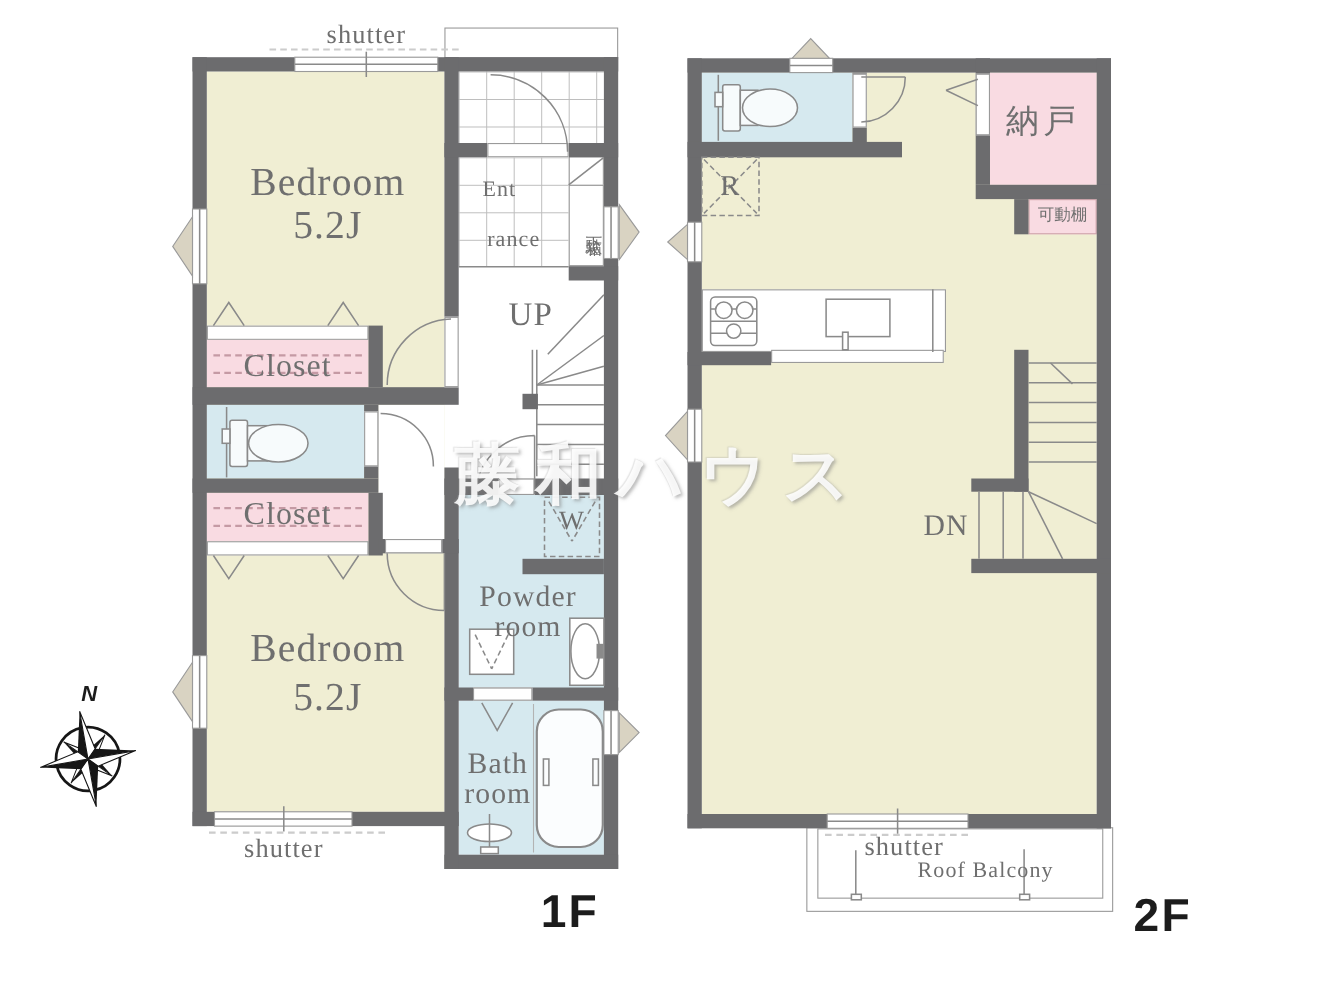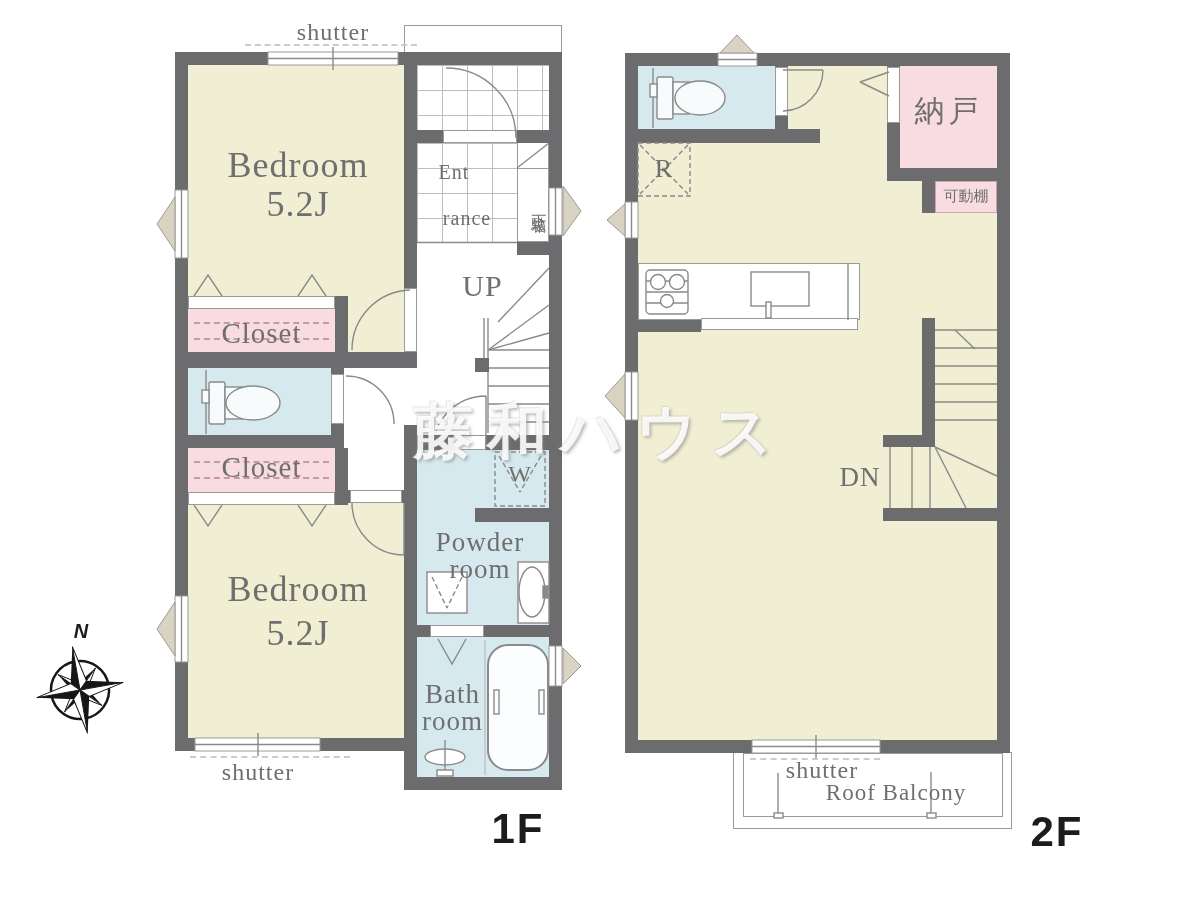--- a/index.html
+++ b/index.html
@@ -336,20 +336,20 @@
   <div class="abs lbl" style="left:400px;top:680px;width:105px;font-size:27px;">Bath</div>
   <div class="abs lbl" style="left:400px;top:707px;width:105px;font-size:27px;">room</div>
   <div class="abs lbl" style="left:198px;top:760px;width:120px;font-size:24px;">shutter</div>
   <div class="abs floorlab" style="left:478px;top:805px;width:80px;font-size:42px;">1F</div>
 
   <div class="abs lbl" style="left:900px;top:95px;width:97px;font-size:30px;letter-spacing:4px;">納戸</div>
   <div class="abs lbl" style="left:935px;top:189px;width:62px;font-size:15px;letter-spacing:0;text-align:center;">可動棚</div>
   <div class="abs lbl" style="left:638px;top:155px;width:52px;font-size:26px;">R</div>
   <div class="abs lbl" style="left:830px;top:463px;width:60px;font-size:27px;">DN</div>
   <div class="abs lbl" style="left:762px;top:758px;width:120px;font-size:24px;">shutter</div>
-  <div class="abs lbl" style="left:790px;top:781px;width:212px;font-size:23px;">Roof Balcony</div>
+  <div class="abs lbl" style="left:790px;top:781px;width:212px;font-size:20px;">Roof Balcony</div>
   <div class="abs floorlab" style="left:1017px;top:808px;width:80px;font-size:42px;">2F</div>
 
   <div class="abs floorlab" style="left:66px;top:620px;width:32px;font-size:20px;font-style:italic;">N</div>
 
   <div class="abs wm" style="left:170px;top:392px;width:860px;font-size:60px;">藤和ハウス</div>
 
 </div>
 
 </body></html>

